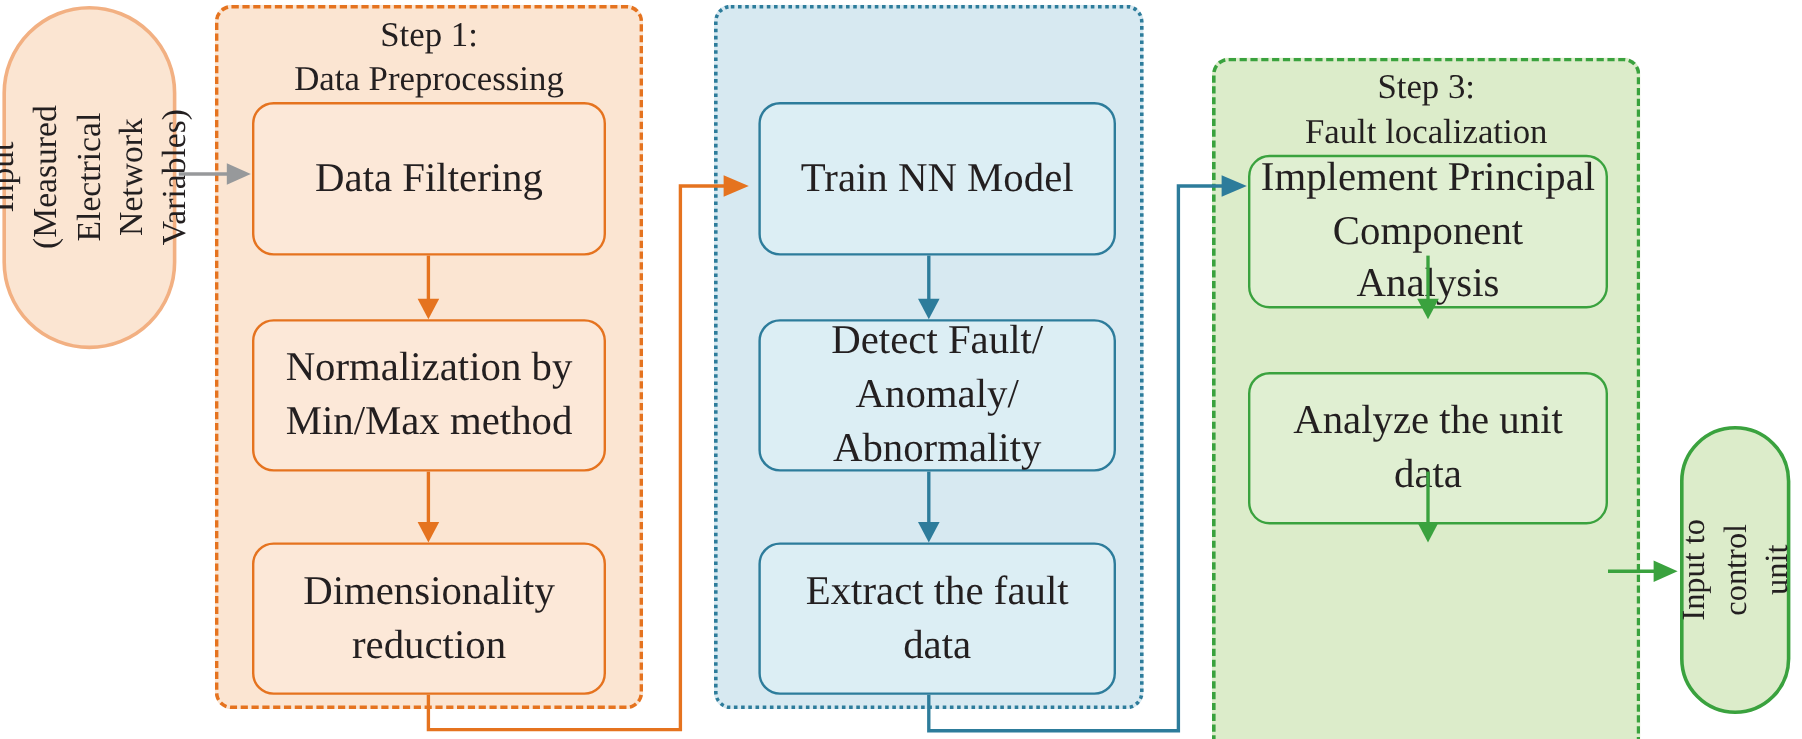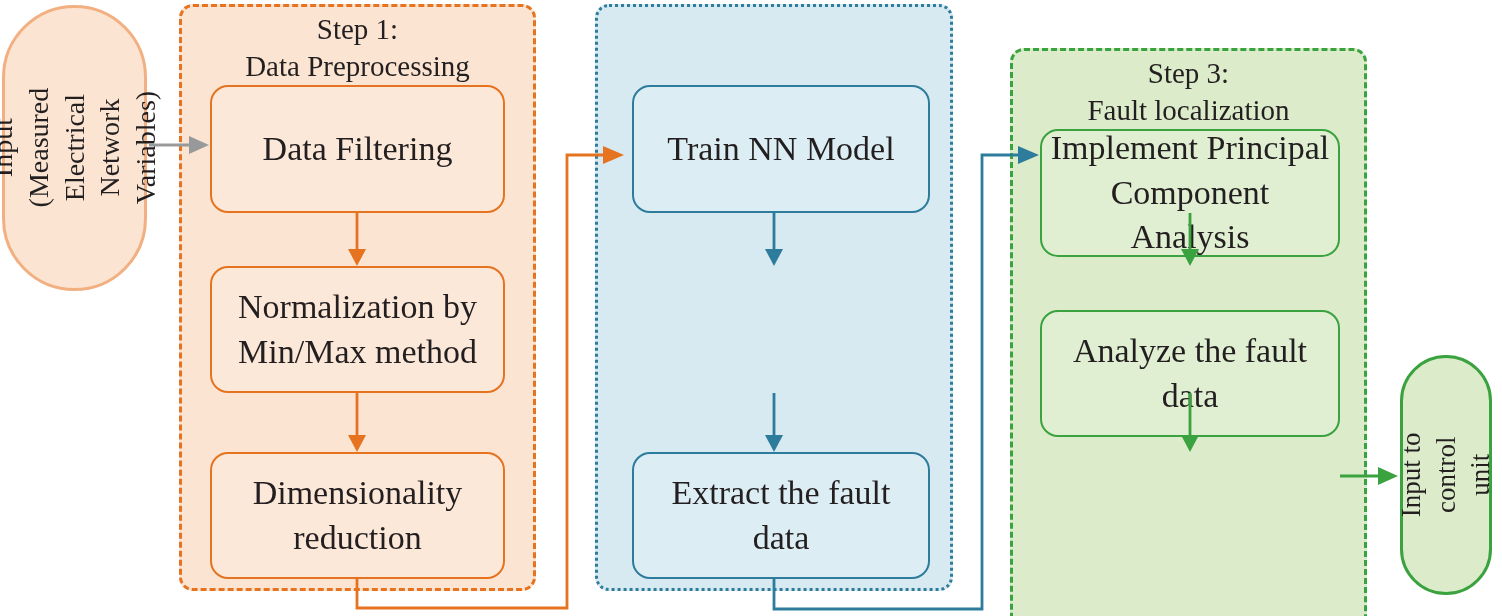--- a/index.html
+++ b/index.html
@@ -64,36 +64,41 @@
     <div class="node r2">
       <span>Normalization by
 Min/Max method</span>
     </div>
   </div>
 
   <div class="step" id="step2">
     <div class="node r1">
       <span>Train NN Model</span>
     </div>
+    <div class="node r2">
+      <span>Detect Fault/
+Anomaly/
+Abnormality</span>
+    </div>
     <div class="node r3">
       <span>Extract the fault
 data</span>
     </div>
   </div>
 
   <div class="step" id="step3">
     <div class="step-title">Step 3:
 Fault localization</div>
     <div class="node r1">
       <span>Implement Principal
 Component
 Analysis</span>
     </div>
     <div class="node r2">
-      <span>Analyze the fault
+      <span>Analyze the unit
 data</span>
     </div>
   </div>
 
   <div class="pill" id="pill-out">
     <div class="rot">Input to control
 unit</div>
   </div>
 
   <svg id="arrows" viewBox="0 0 1502 616">

